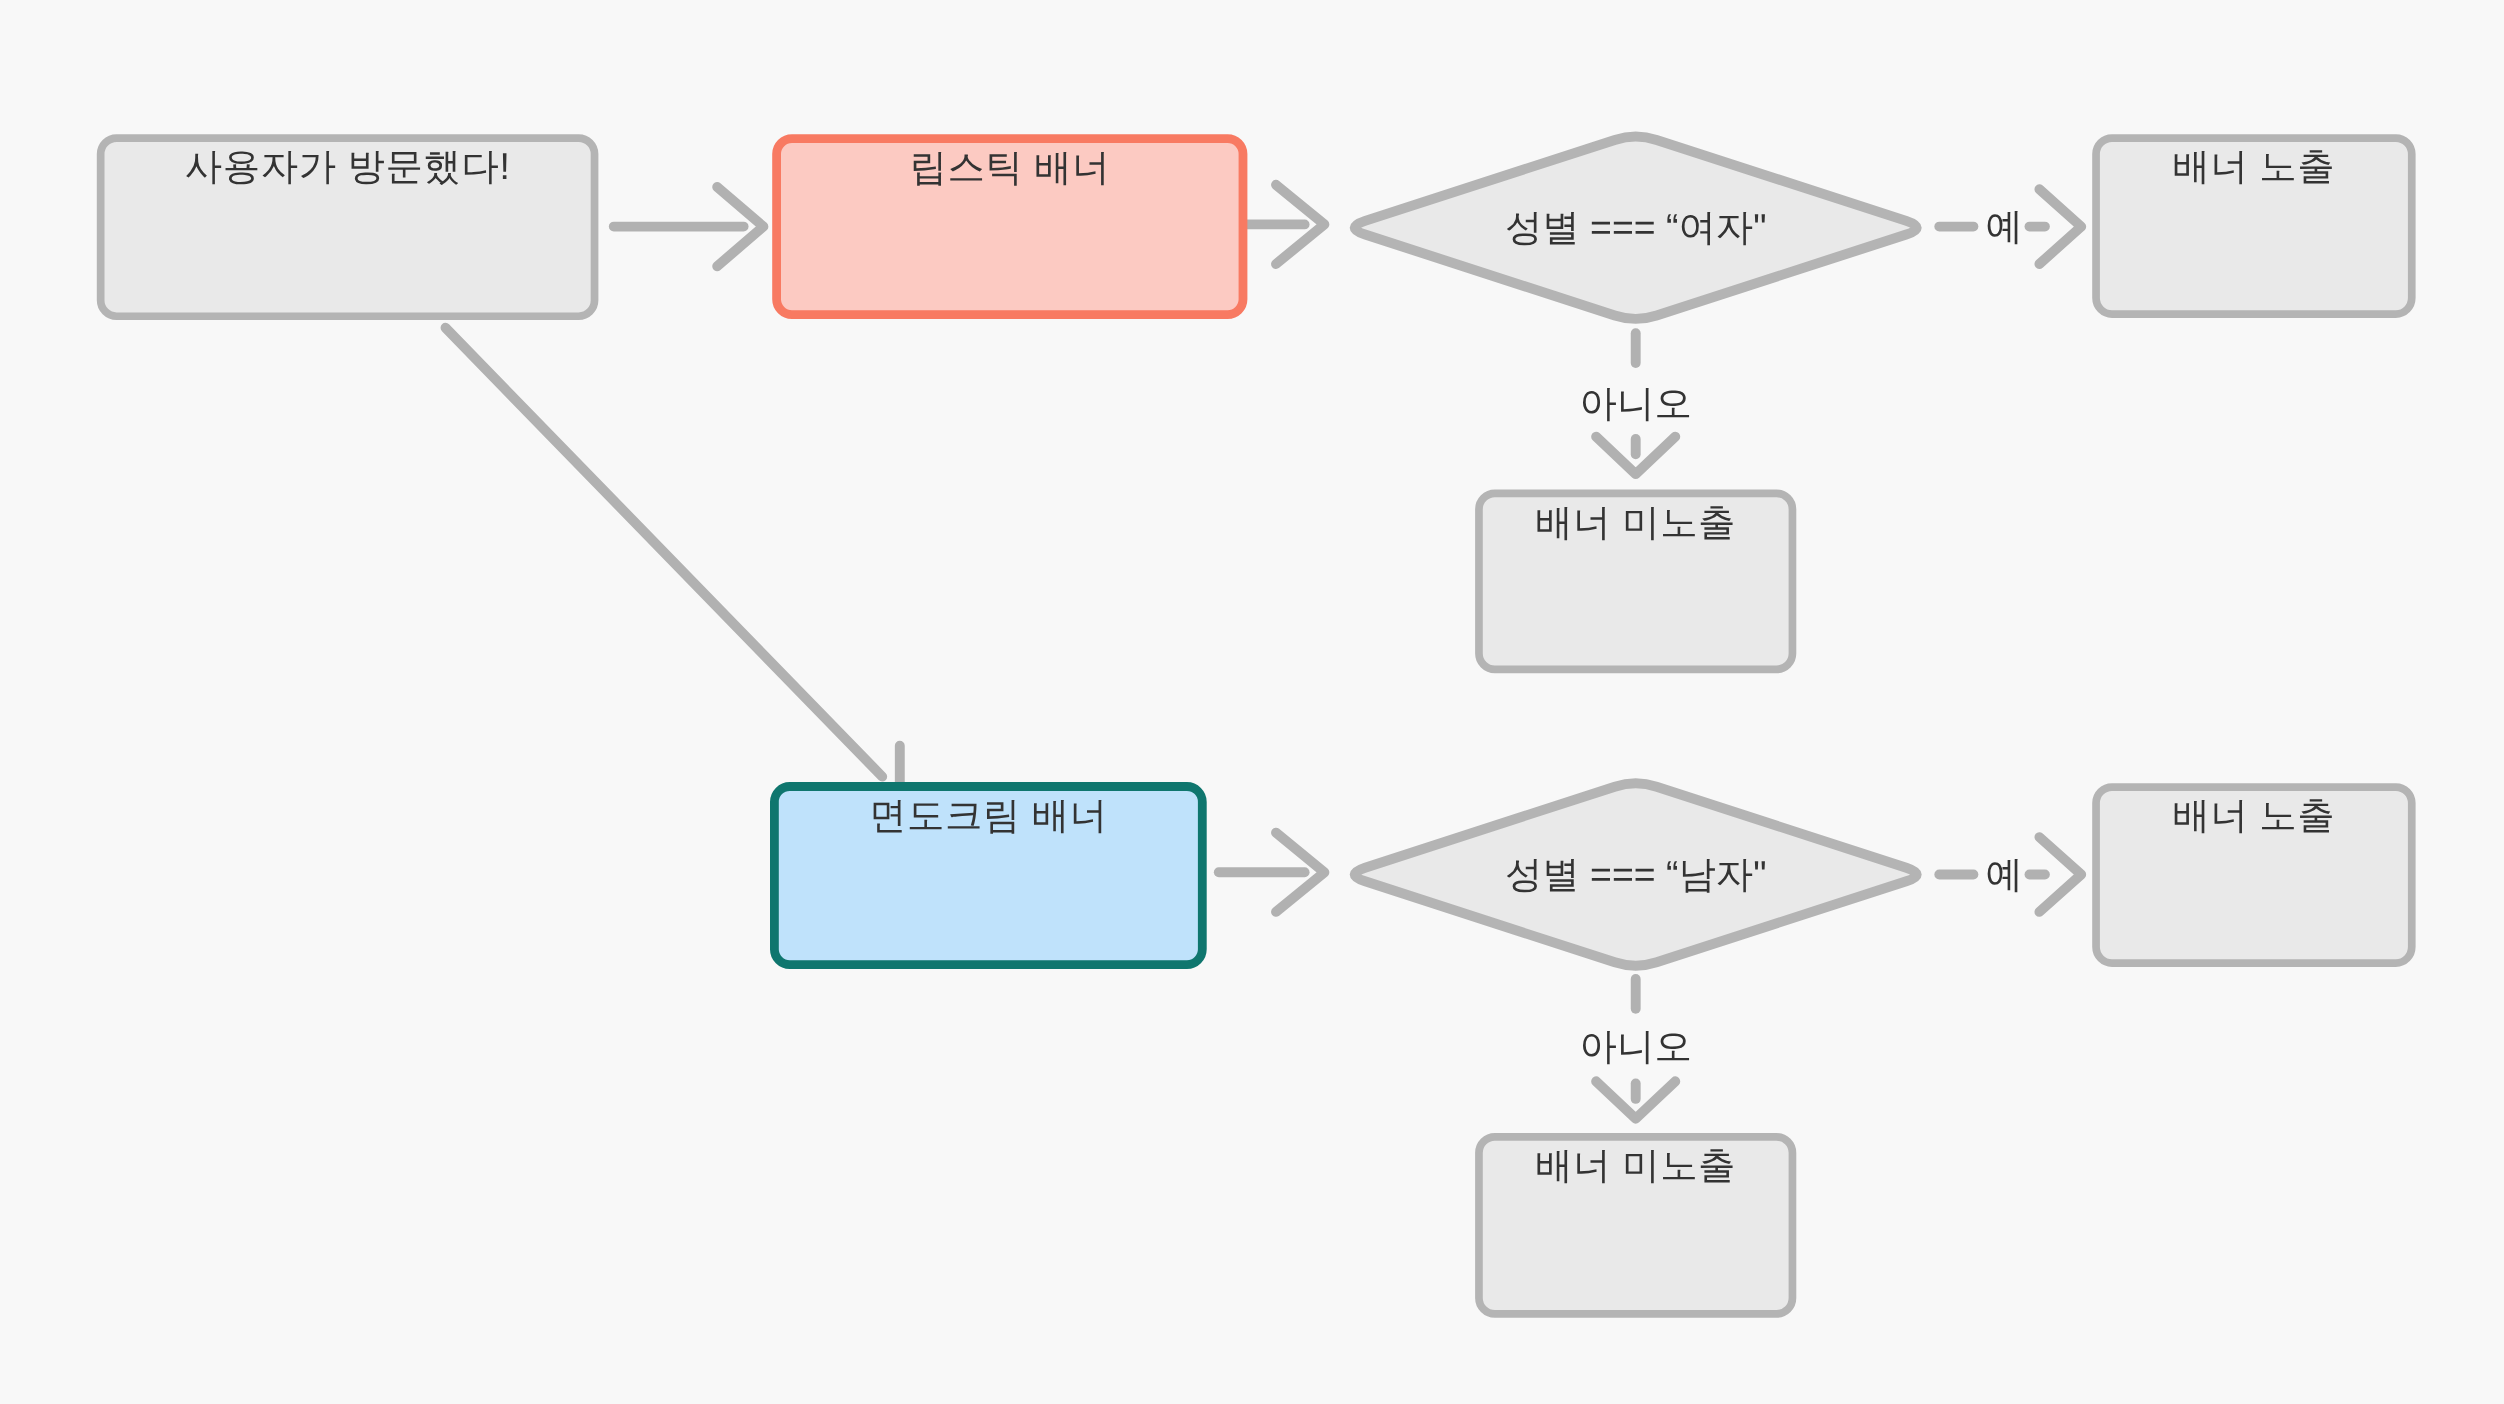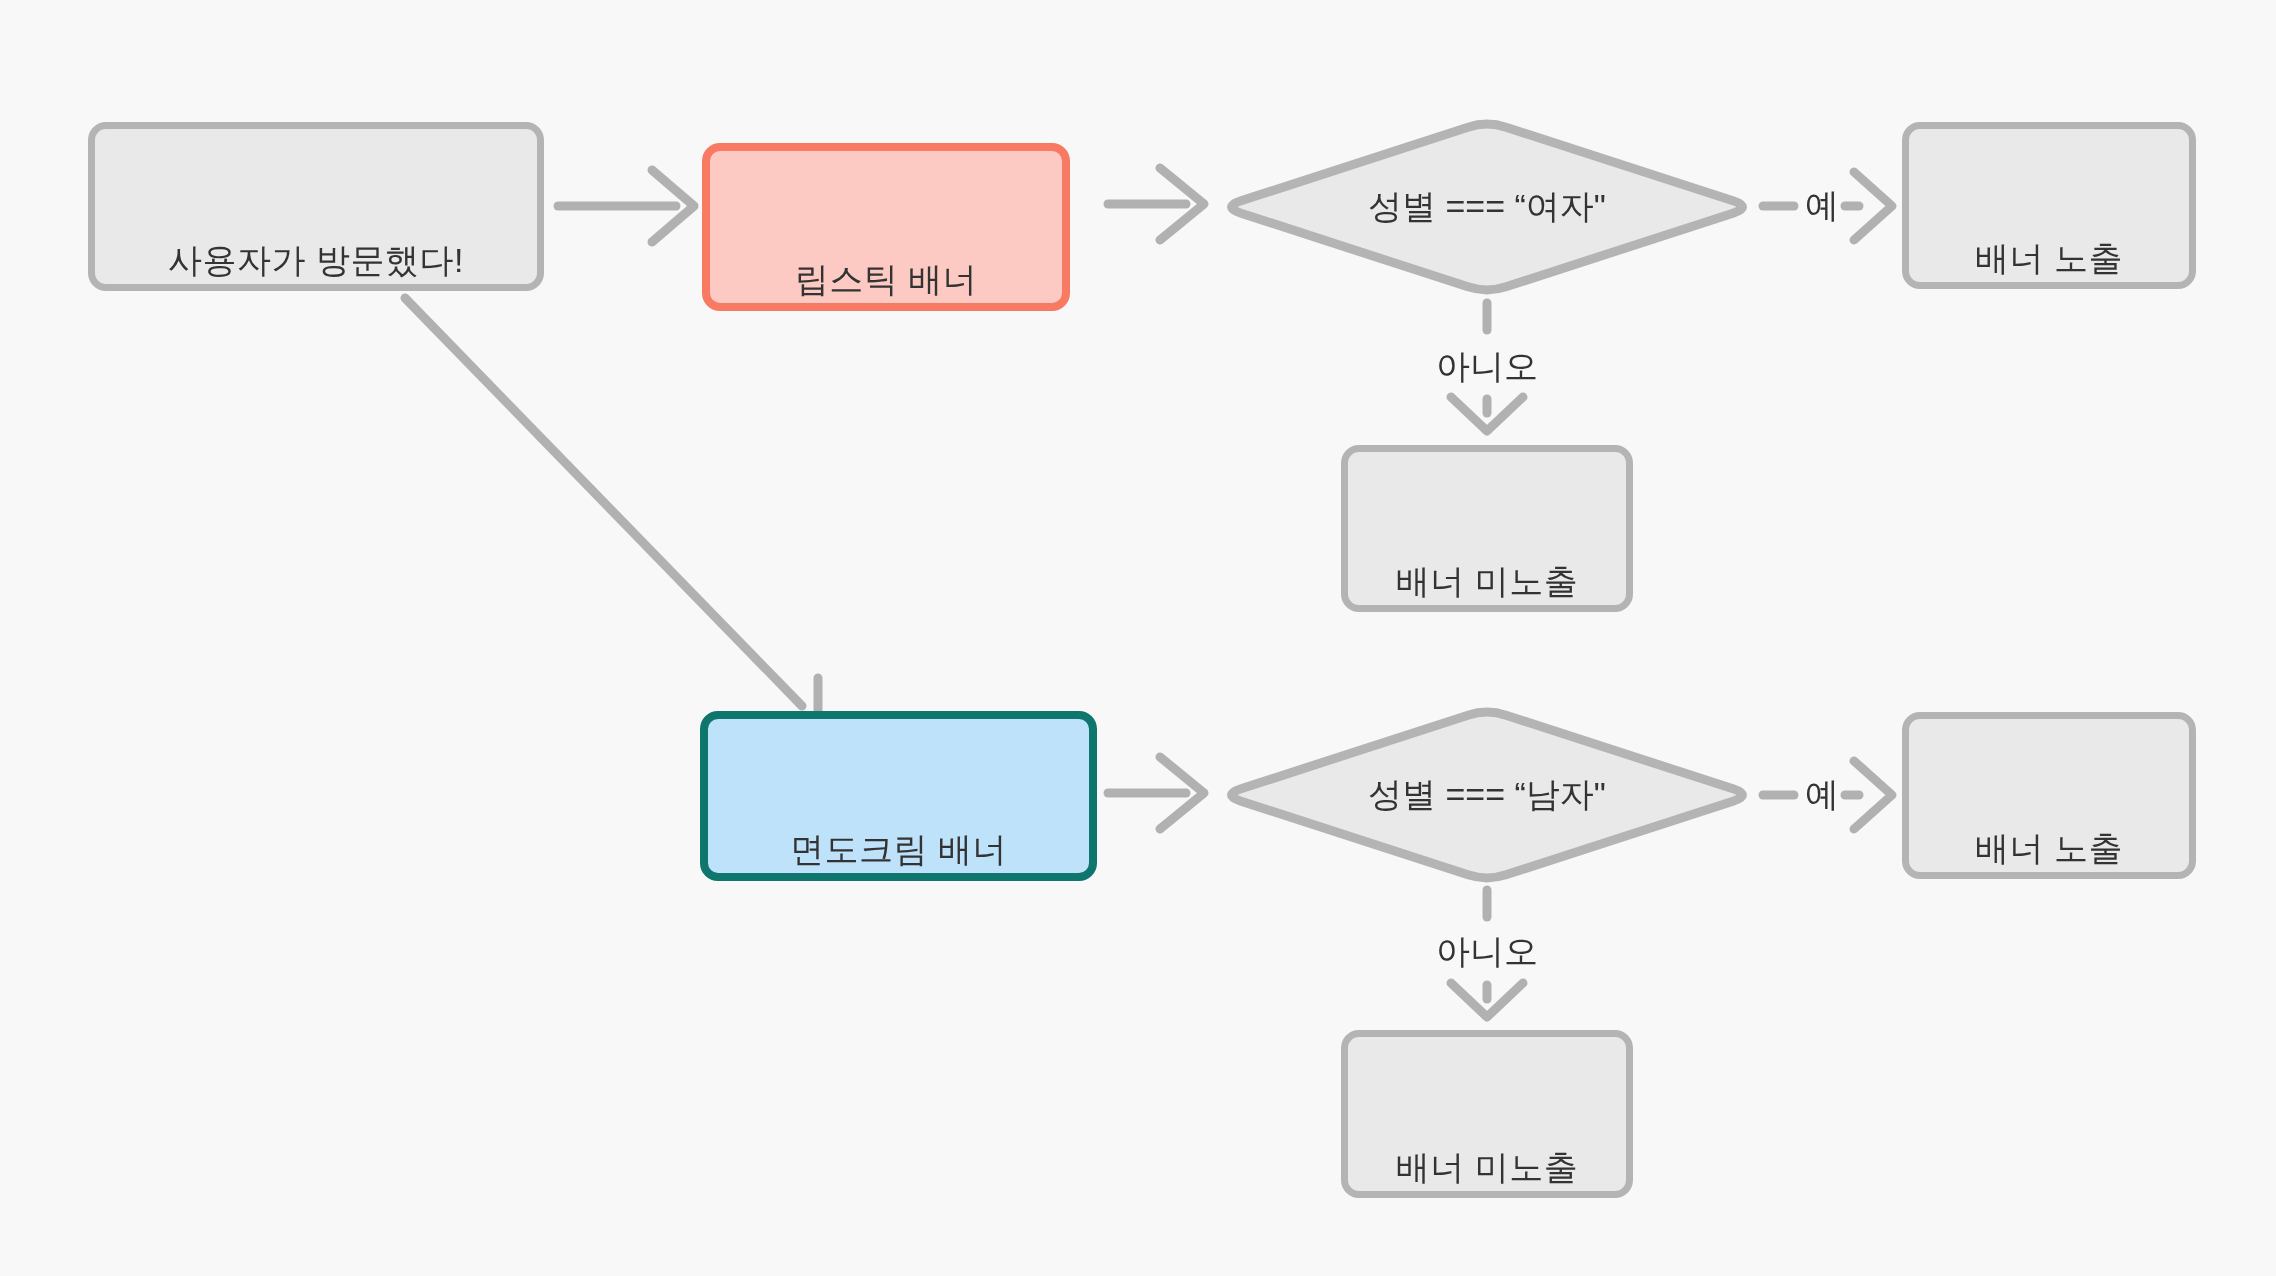--- a/index.html
+++ b/index.html
@@ -27,21 +27,21 @@
   .diamond {
     fill: #e9e9e9;
     stroke: #b4b4b4;
     stroke-width: 9;
     stroke-linejoin: round;
   }
   .node {
     position: absolute;
     box-sizing: border-box;
     display: flex;
-    align-items: flex-end;
+    align-items: flex-start;
     justify-content: center;
     text-align: center;
     border-radius: 18px;
     font-size: 34px;
     font-weight: 500;
     letter-spacing: 0.5px;
     white-space: nowrap;
   }
   .node.gray { background: #e9e9e9; border: 7px solid #b4b4b4; }
   .node.red  { background: #fccac2; border: 8px solid #f87a62; }
@@ -108,21 +108,21 @@
       <path class="edge" d="M1487,890 L1487,917"></path>
       <path class="edge" d="M1487,985 L1487,999"></path>
       <polyline class="edge" points="1451,983 1487,1017 1523,983"></polyline>
     </g>
   </svg>
 
   <div class="node gray" style="left:88px; top:122px; width:456px; height:169px;">
     <span>사용자가 방문했다!</span>
   </div>
 
-  <div class="node red" style="left:702px; top:122px; width:368px; height:168px;margin-top:21px;">
+  <div class="node red" style="left:702px; top:122px; width:432px; height:168px;">
     <span>립스틱 배너</span>
   </div>
 
   <div class="floating-label" style="left:1487px; top:207px;">성별 === “여자"</div>
 
   <div class="node gray" style="left:1902px; top:122px; width:294px; height:167px;">
     <span>배너 노출</span>
   </div>
 
   <div class="node gray" style="left:1341px; top:445px; width:292px; height:167px;">

